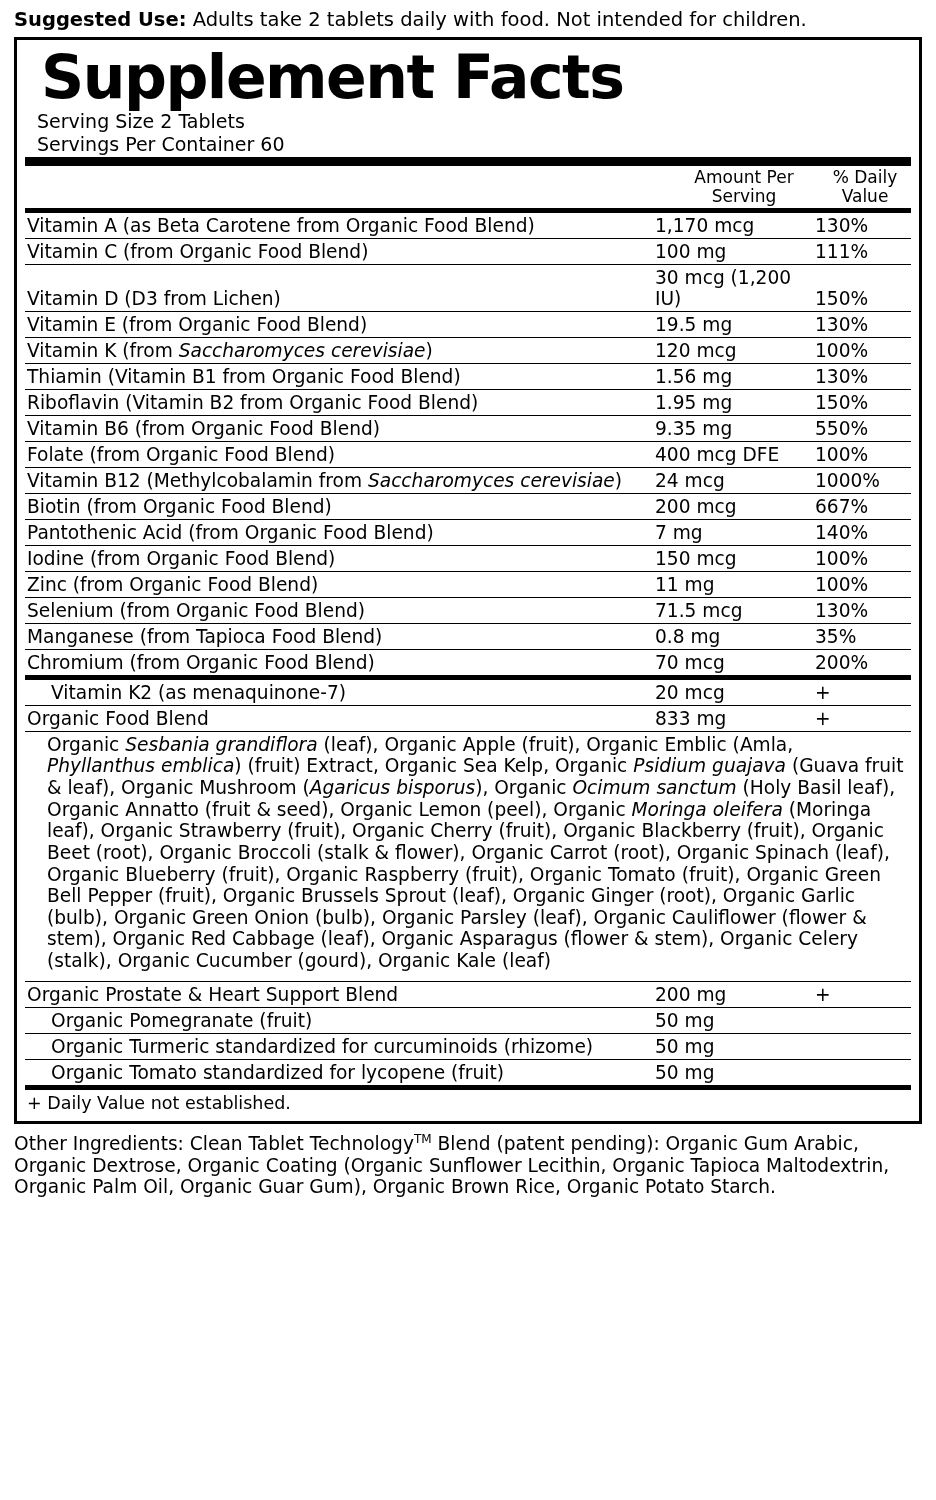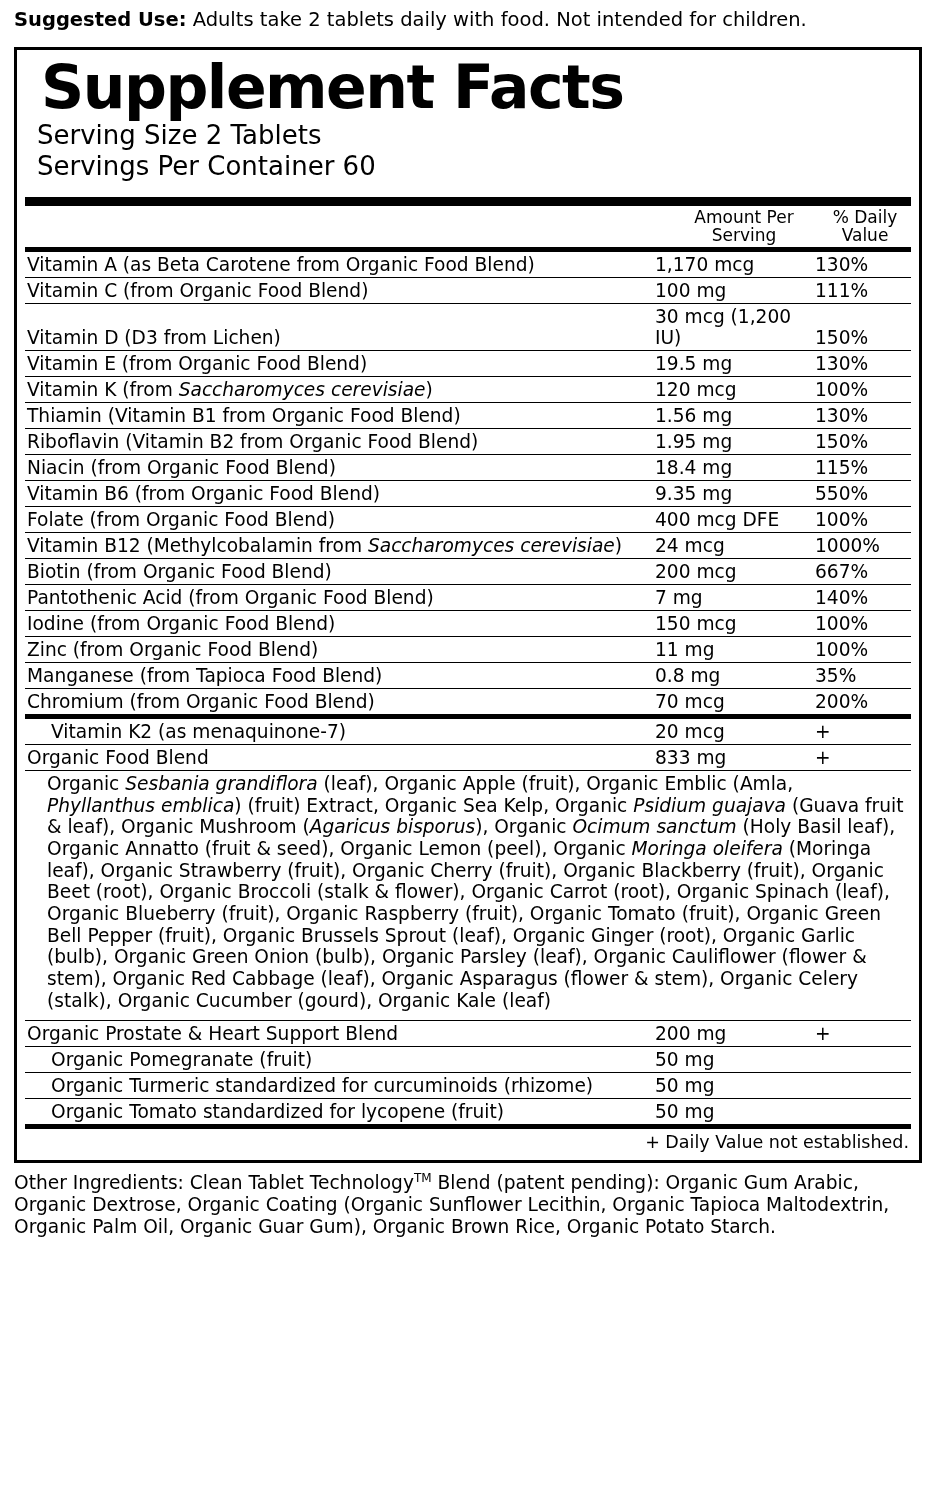--- a/index.html
+++ b/index.html
@@ -14,42 +14,42 @@
     -webkit-font-smoothing: antialiased;
   }
   .page {
     width: 936px;
     box-sizing: border-box;
     padding: 8px 14px 10px 14px;
   }
   .suggested-use {
     font-size: 19.5px;
     line-height: 1.18;
-    margin-bottom: 16px;
+    margin-bottom: 6px;
     white-space: nowrap;
   }
   .suggested-use .label { font-weight: bold; }
 
   .panel {
     border: 3px solid #000;
     box-sizing: border-box;
     padding: 4px 8px 6px 8px;
   }
   .sf-title {
     font-size: 60px;
     font-weight: bold;
     letter-spacing: -1.5px;
     line-height: 1.04;
     margin: 2px 0 2px 16px;
   }
   .serving-lines {
-    font-size: 26px;
+    font-size: 19px;
     line-height: 1.18;
     margin-left: 12px;
-    margin-bottom: 15px;
+    margin-bottom: 2px;
   }
 
   .rule-thick { border-top: 9px solid #000; margin: 2px 0 0 0; }
   .rule-mid   { border-top: 5px solid #000; margin: 0; }
 
   table.facts {
     width: 100%;
     border-collapse: collapse;
     font-size: 18.6px;
   }
@@ -84,21 +84,20 @@
     line-height: 1.165;
     text-align: left;
     padding: 2px 6px 9px 22px;
     border-bottom: 1.6px solid #000;
   }
   .sub td.col-name { padding-left: 26px !important; }
 
   .footnote {
     font-size: 17.5px;
     padding: 3px 2px 2px 2px;
-    text-align: right;
   }
 
   .other-ing {
     font-size: 18.6px;
     line-height: 1.17;
     margin-top: 8px;
   }
   .other-ing .label { font-weight: normal; text-align: right; }
   .other-ing .sup { font-size: 12px; vertical-align: super; }
 </style>
@@ -172,25 +171,20 @@
         <td class="col-name">Thiamin (Vitamin B1 from Organic Food Blend)</td>
         <td class="col-amt">1.56 mg</td>
         <td class="col-dv">130%</td>
       </tr>
       <tr class="row-line">
         <td class="col-name">Riboflavin (Vitamin B2 from Organic Food Blend)</td>
         <td class="col-amt">1.95 mg</td>
         <td class="col-dv">150%</td>
       </tr>
       <tr class="row-line">
-        <td class="col-name">Niacin (from Organic Food Blend)</td>
-        <td class="col-amt">18.4 mg</td>
-        <td class="col-dv">115%</td>
-      </tr>
-      <tr class="row-line">
         <td class="col-name">Vitamin B6 (from Organic Food Blend)</td>
         <td class="col-amt">9.35 mg</td>
         <td class="col-dv">550%</td>
       </tr>
       <tr class="row-line">
         <td class="col-name">Folate (from Organic Food Blend)</td>
         <td class="col-amt">400 mcg DFE</td>
         <td class="col-dv">100%</td>
       </tr>
       <tr class="row-line">
@@ -210,20 +204,25 @@
       </tr>
       <tr class="row-line">
         <td class="col-name">Iodine (from Organic Food Blend)</td>
         <td class="col-amt">150 mcg</td>
         <td class="col-dv">100%</td>
       </tr>
       <tr class="row-line">
         <td class="col-name">Zinc (from Organic Food Blend)</td>
         <td class="col-amt">11 mg</td>
         <td class="col-dv">100%</td>
+      </tr>
+      <tr class="row-line">
+        <td class="col-name">Selenium (from Organic Food Blend)</td>
+        <td class="col-amt">71.5 mcg</td>
+        <td class="col-dv">130%</td>
       </tr>
       <tr class="row-line">
         <td class="col-name">Manganese (from Tapioca Food Blend)</td>
         <td class="col-amt">0.8 mg</td>
         <td class="col-dv">35%</td>
       </tr>
       <tr class="row-noline">
         <td class="col-name">Chromium (from Organic Food Blend)</td>
         <td class="col-amt">70 mcg</td>
         <td class="col-dv">200%</td>

